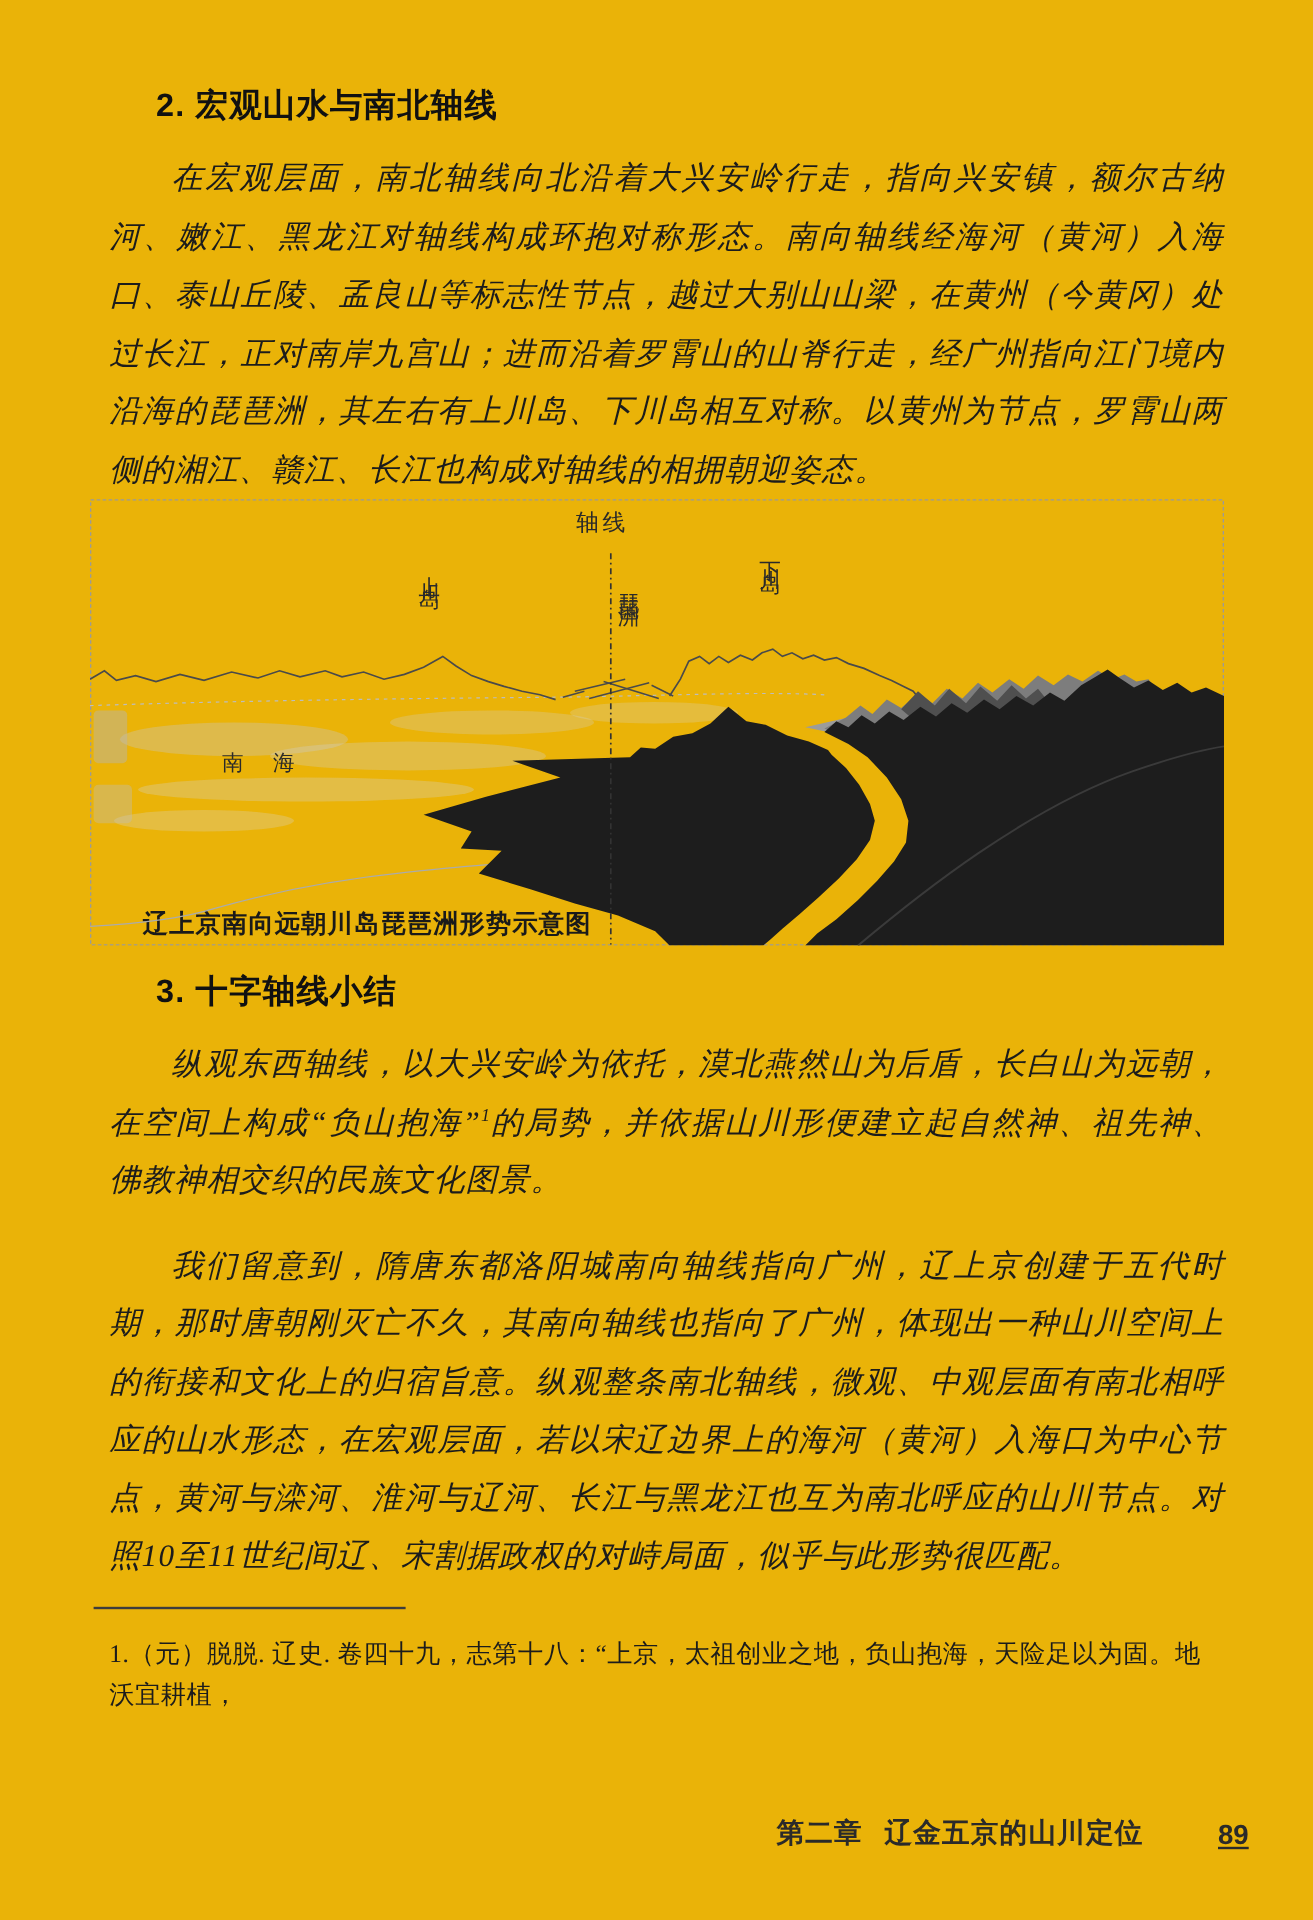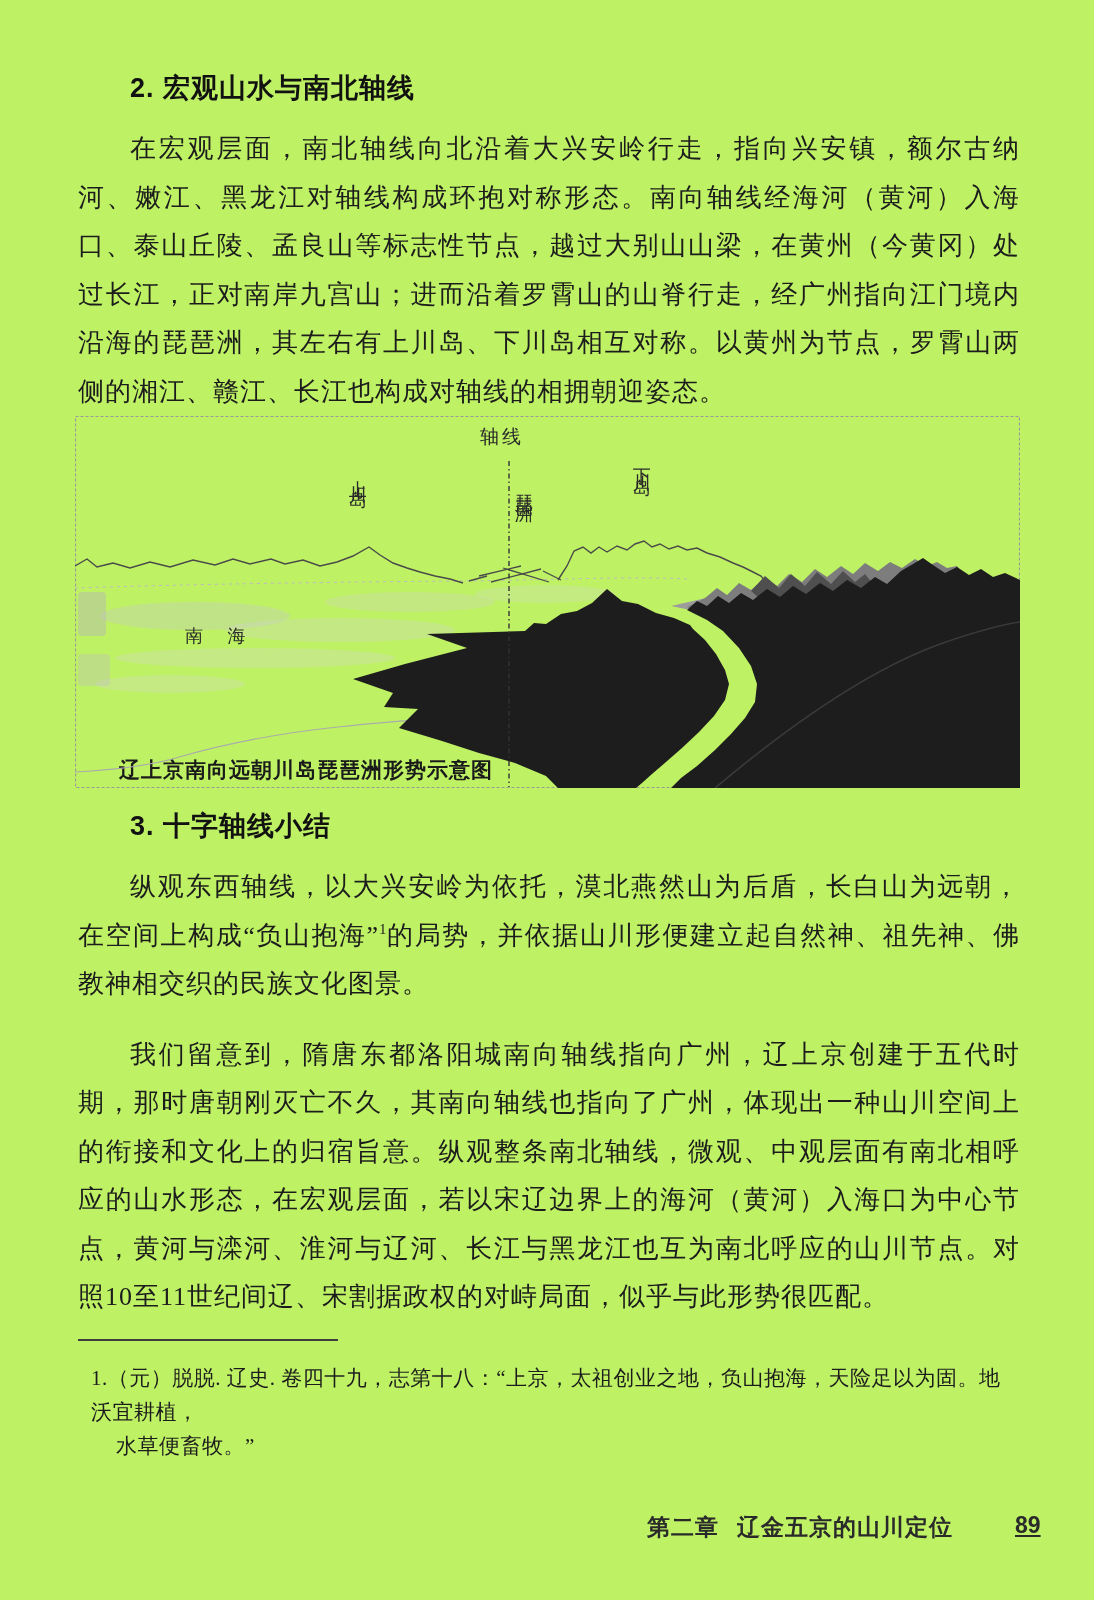--- a/index.html
+++ b/index.html
@@ -1,42 +1,43 @@
 <!DOCTYPE html>
 <html><head>
 <meta charset="utf-8">
 <style>
   html,body { margin:0; padding:0; background:#e8e8e8; }
   .page {
     position:relative;
     width:1094px; height:1600px;
     margin:0 auto;
-    background:#bef264;
+    background:#eab308;
     font-family:"Liberation Serif","DejaVu Serif",serif;
     color:#1f1f1f;
     overflow:hidden;
   }
   .content { position:absolute; left:75px; top:0; width:945px; }
   .spacer-top { height:73px; }
   h2.sec-heading {
     margin:0 0 0 55px;
     font-family:"Liberation Sans","DejaVu Sans",sans-serif;
     font-weight:bold;
     font-size:27px; line-height:30px;
     color:#111;
     letter-spacing:1px;
   }
   p.body-para {
-    margin:22px 0 0 3px;
+    margin:22px 0 0 16px;
     font-size:26px;
     line-height:48.5px;
     text-align:justify;
     text-indent:2em;
     letter-spacing:1px;
     color:#1c1c1c;
+    font-style:italic;
   }
   p.body-para .fn-ref {
     font-size:15px;
     vertical-align:super;
     line-height:0;
     letter-spacing:0;
   }
   .figure-wrap {
     position:relative;
     width:945px; height:328px;
@@ -86,21 +87,21 @@
     color:#1c1c1c;
     letter-spacing:0.5px;
     margin-left:16px;
   }
   .footnote .fn-line { display:block; }
   .footnote .fn-line.indent { padding-left:25px; }
   .page-footer {
     position:absolute;
     left:647px; top:1512px;
     display:flex;
-    align-items:flex-start;
+    align-items:flex-end;
     font-family:"Liberation Sans","DejaVu Sans",sans-serif;
     font-weight:bold;
     font-size:23px;
     color:#2a2a2a;
     letter-spacing:1px;
   }
   .page-footer .chapter { margin-right:18px; }
   .page-footer .pageno { margin-left:62px; letter-spacing:0;text-decoration:underline; }
 </style>
 </head>
@@ -189,21 +190,20 @@
     <h3 class="sec-heading">3. 十字轴线小结</h3>
 
     <p class="body-para"><span>纵观东西轴线，以大兴安岭为依托，漠北燕然山为后盾，长白山为远朝，在空间上构成“负山抱海”</span><span class="fn-ref">1</span><span>的局势，并依据山川形便建立起自然神、祖先神、佛教神相交织的民族文化图景。</span></p>
 
     <p class="body-para">我们留意到，隋唐东都洛阳城南向轴线指向广州，辽上京创建于五代时期，那时唐朝刚灭亡不久，其南向轴线也指向了广州，体现出一种山川空间上的衔接和文化上的归宿旨意。纵观整条南北轴线，微观、中观层面有南北相呼应的山水形态，在宏观层面，若以宋辽边界上的海河（黄河）入海口为中心节点，黄河与滦河、淮河与辽河、长江与黑龙江也互为南北呼应的山川节点。对照10至11世纪间辽、宋割据政权的对峙局面，似乎与此形势很匹配。</p>
 
     <div class="footnote-rule"></div>
 
     <div class="footnote">
       <span class="fn-line">1.（元）脱脱. 辽史. 卷四十九，志第十八：“上京，太祖创业之地，负山抱海，天险足以为固。地沃宜耕植，</span>
-      <span class="fn-line indent">水草便畜牧。”</span>
     </div>
   </div>
 
   <div class="page-footer">
     <span class="chapter">第二章</span>
     <span class="title">辽金五京的山川定位</span>
     <span class="pageno">89</span>
   </div>
 </div>
 

